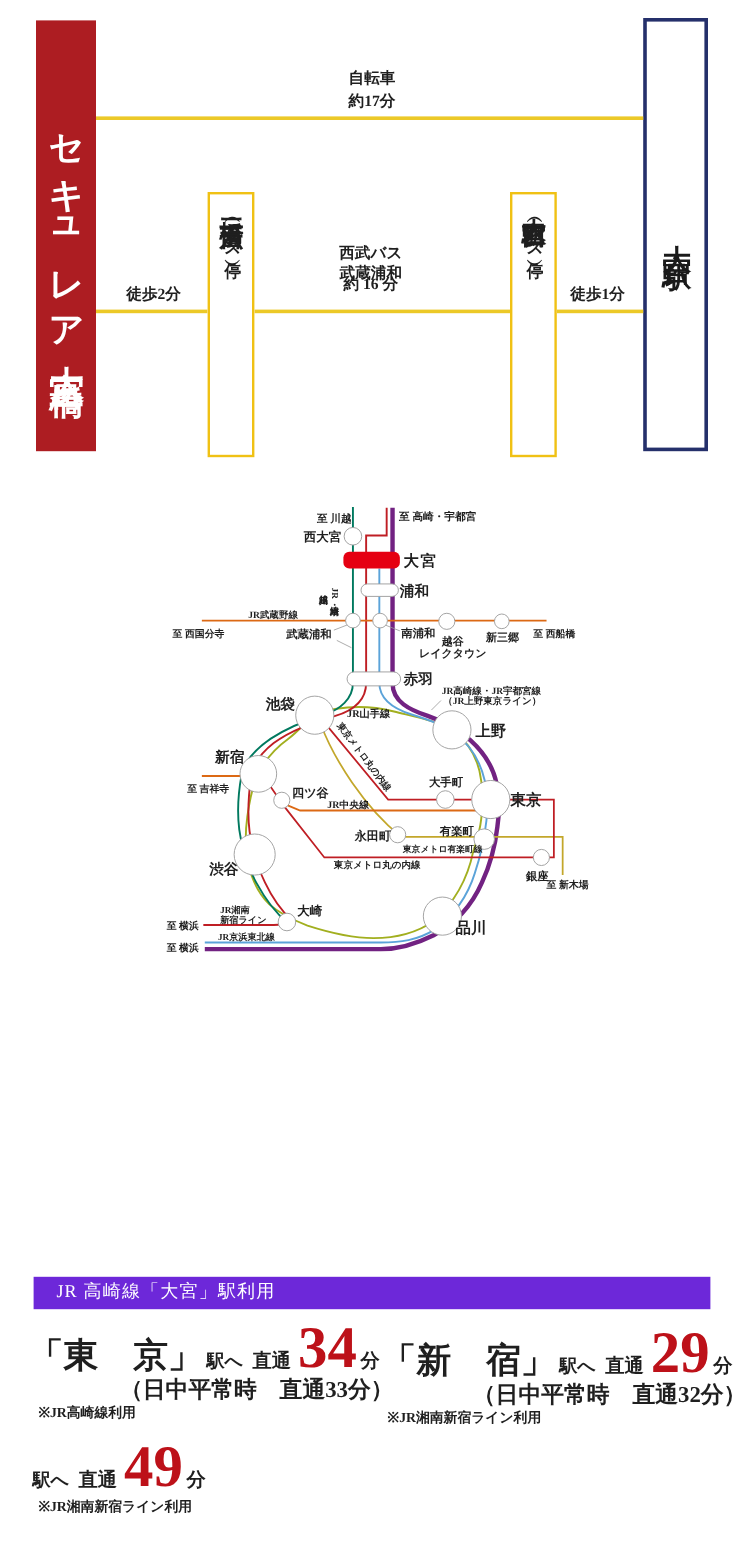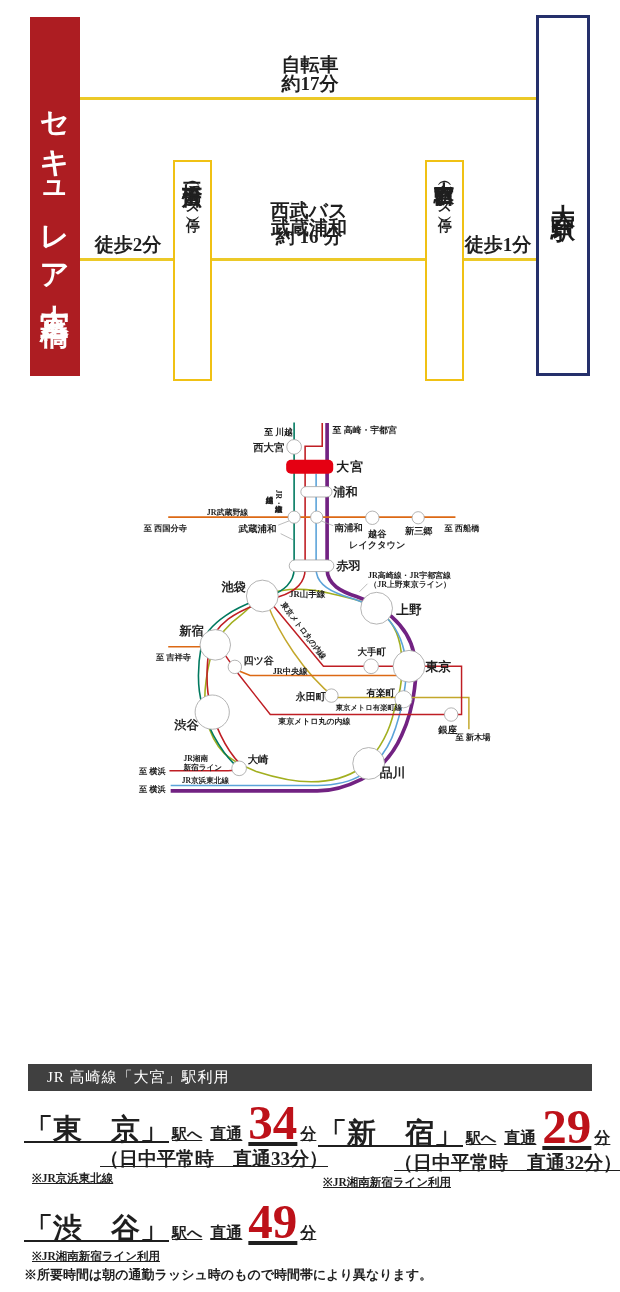--- a/index.html
+++ b/index.html
@@ -12,27 +12,27 @@
             display:flex;align-items:center;justify-content:center;}
   .prop-box .vtext{color:#fff;font-size:29px;font-weight:700;letter-spacing:5px;}
   .sta-box{left:536px;top:15px;width:48px;height:355px;background:#fff;border:3px solid #25306b;
            display:flex;align-items:center;justify-content:center;}
   .sta-box .vtext{font-size:24px;font-weight:700;letter-spacing:8px;color:#1a1a1a;}
   .bus-box{width:35px;height:213px;background:#fff;border:2px solid #f0c114;
            display:flex;align-items:flex-start;justify-content:center;padding-top:4px;}
   .bus-box .vtext{font-size:20px;font-weight:700;letter-spacing:2px;line-height:1;}
   .bus-box .suffix{font-size:14px;letter-spacing:0;}
   .yline{height:3px;background:#ecc928;}
-  .lbl{font-size:19px;font-weight:600;text-align:center;line-height:18px;}
+  .lbl{font-size:13px;font-weight:600;text-align:center;line-height:18px;}
   
   svg text{fill:#1f1f1f;font-family:"Liberation Serif","DejaVu Serif",serif;font-weight:600;}
   
-  .bar{left:28px;top:1064px;width:545px;height:27px;background:#404040;color:#fff;
+  .bar{left:28px;top:1064px;width:545px;height:27px;background:#6d28d9;color:#fff;
        font-size:15px;line-height:27px;padding-left:19px;letter-spacing:1px;}
-  .route{line-height:1;text-decoration:underline;}
+  .route{line-height:1;}
   .route .row{display:flex;align-items:baseline;white-space:nowrap;}
   .route .dest{font-size:29px;font-weight:700;letter-spacing:0;}
   .route .sm{font-size:15px;font-weight:700;margin-left:3px;}
   .route .chok{font-size:16px;font-weight:700;margin-left:8px;}
   .route .min{font-size:49px;font-weight:700;color:#bd1119;margin-left:6px;}
   .route .unit{font-size:16px;font-weight:700;margin-left:3px;}
   .route .sub{font-size:19px;font-weight:600;margin-top:2px;padding-left:76px;white-space:nowrap;}
   .route .note{font-size:11.5px;font-weight:600;margin-top:5px;padding-left:8px;white-space:nowrap;}
   .footnote{left:24px;top:1266px;font-size:13px;font-weight:600;}
 </style>
@@ -164,41 +164,39 @@
 
   <div class="abs route" style="left:24px;top:1098px;">
     <div class="row">
       <span class="dest">「東　京」</span>
       <span class="sm">駅へ</span>
       <span class="chok">直通</span>
       <span class="min">34</span>
       <span class="unit">分</span>
     </div>
     <div class="sub">（日中平常時　直通33分）</div>
-    <div class="note">※JR京浜東北線</div>
+    <div class="note">※JR高崎線利用</div>
   </div>
 
   <div class="abs route" style="left:318px;top:1102px;">
     <div class="row">
       <span class="dest">「新　宿」</span>
       <span class="sm">駅へ</span>
       <span class="chok">直通</span>
       <span class="min">29</span>
       <span class="unit">分</span>
     </div>
     <div class="sub">（日中平常時　直通32分）</div>
     <div class="note" style="padding-left:5px;">※JR湘南新宿ライン利用</div>
   </div>
 
   <div class="abs route" style="left:24px;top:1197px;">
     <div class="row">
-      <span class="dest">「渋　谷」</span>
       <span class="sm">駅へ</span>
       <span class="chok">直通</span>
       <span class="min">49</span>
       <span class="unit">分</span>
     </div>
     <div class="note">※JR湘南新宿ライン利用</div>
   </div>
 
-  <div class="abs footnote">※所要時間は朝の通勤ラッシュ時のもので時間帯により異なります。</div>
 
 </div>
 
 </body></html>

